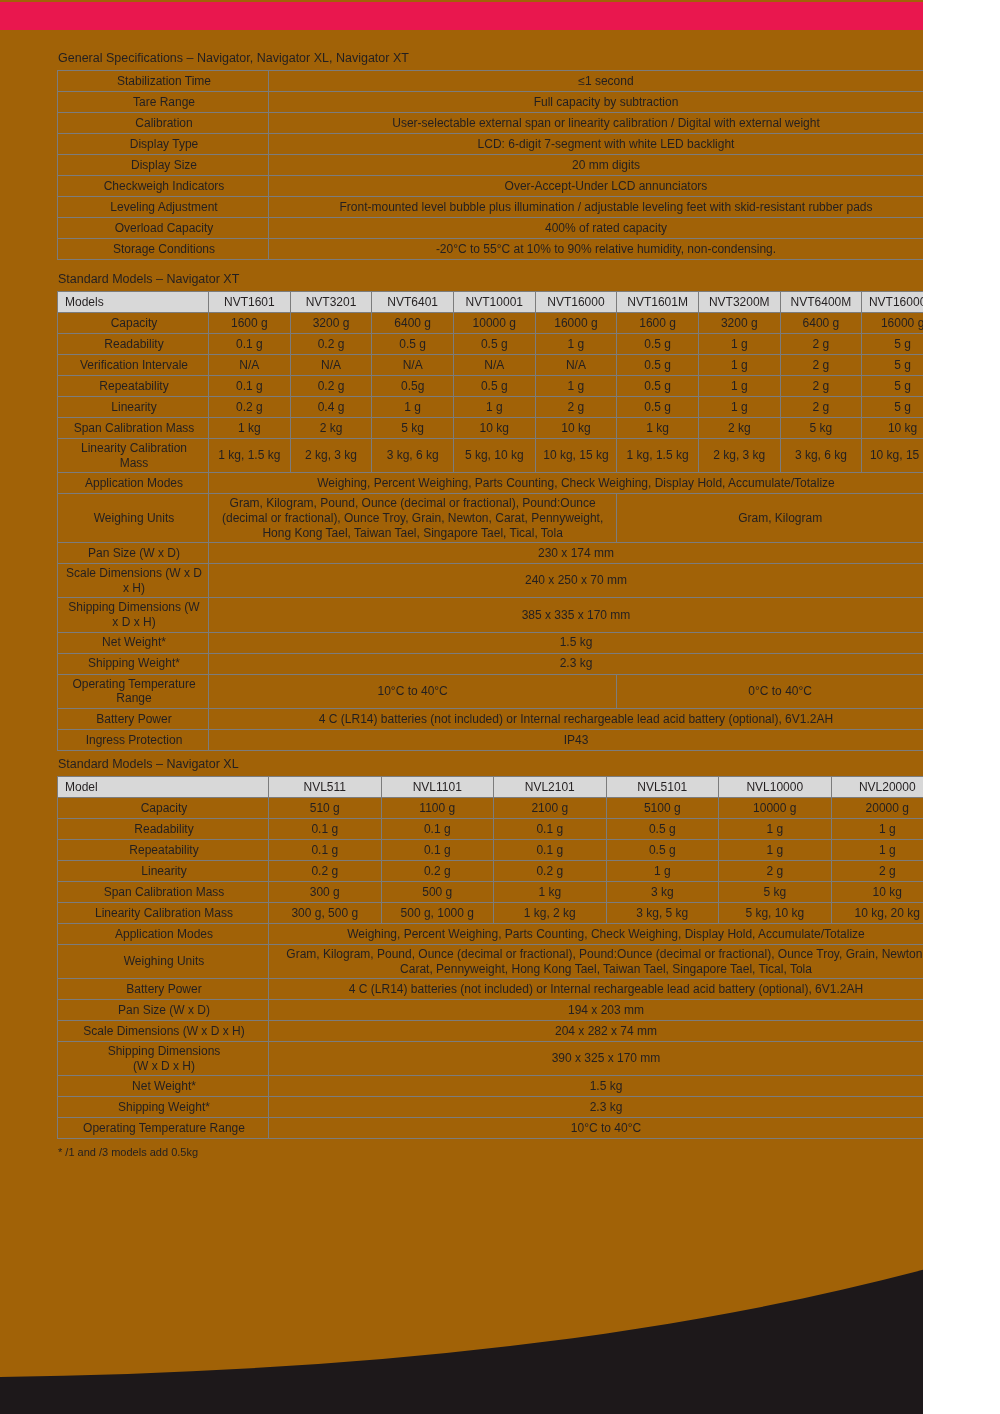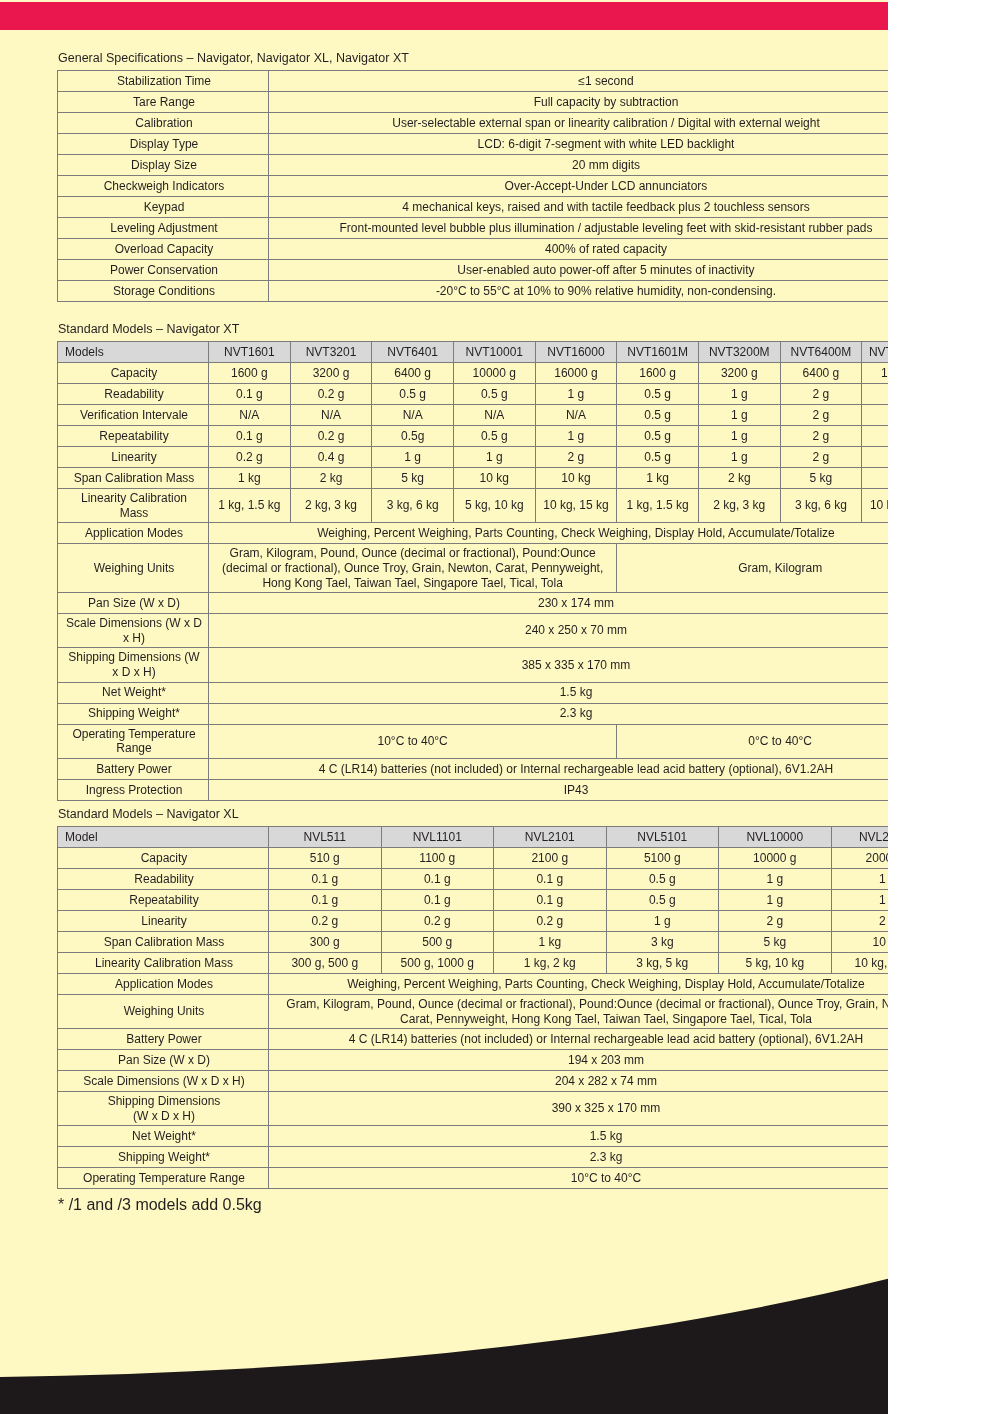--- a/index.html
+++ b/index.html
@@ -6,39 +6,40 @@
   body {
     width: 1000px; height: 1414px;
     background: #ffffff;
     font-family: "Liberation Sans", sans-serif;
     color: #231f20;
   }
   #page {
     position: relative;
     width: 888px; height: 1414px;
     overflow: hidden;
-    background: #fef9c3;
+    background: #a16207;
+    padding-left: 35px;
   }
   .top-band {
     position: absolute; left: 0; top: 2px;
     width: 1000px; height: 28px;
     background: #e9174e;
   }
   .content {
     position: absolute; left: 57px; top: 0;
     width: 887px;
   }
   .section-title {
     font-size: 12.5px;
     margin: 0 0 5px 1px;
     font-weight: normal;
     color: #231f20;
   }
   .t1-title { margin-top: 51px; }
-  .t2-title { margin-top: 20px; }
+  .t2-title { margin-top: 12px; }
   .t3-title { margin-top: 6px; }
   table {
     border-collapse: collapse;
     table-layout: fixed;
     width: 887px;
     font-size: 12px;
     color: #231f20;
   }
   td, th {
     border: 1px solid #7c7c7c;
@@ -56,21 +57,21 @@
   th.label-h { text-align: left; padding-left: 7px; }
   td.row-label {
     text-align: center;
     padding-left: 7px;
     white-space: pre-line;
   }
   #general-table td.row-label, #general-table th.label-h { width: 198px; }
   #xt-table th.label-h { width: 138px; }
   #xl-table th.label-h { width: 198px; }
   .footnote {
-    font-size: 16px;
+    font-size: 11px;
     margin: 7px 0 16px 1px;
     color: #231f20;
   }
   .bottom-wave {
     position: absolute; left: 0; top: 1244px;
     width: 1000px; height: 170px;
     pointer-events: none;
   }
 </style>
 </head>
@@ -103,34 +104,26 @@
           </tr>
           <tr>
             <td class="row-label">Display Size</td>
             <td>20 mm digits</td>
           </tr>
           <tr>
             <td class="row-label">Checkweigh Indicators</td>
             <td>Over-Accept-Under LCD annunciators</td>
           </tr>
           <tr>
-            <td class="row-label">Keypad</td>
-            <td>4 mechanical keys, raised and with tactile feedback plus 2 touchless sensors</td>
-          </tr>
-          <tr>
             <td class="row-label">Leveling Adjustment</td>
             <td>Front-mounted level bubble plus illumination / adjustable leveling feet with skid-resistant rubber pads</td>
           </tr>
           <tr>
             <td class="row-label">Overload Capacity</td>
             <td>400% of rated capacity</td>
-          </tr>
-          <tr>
-            <td class="row-label">Power Conservation</td>
-            <td>User-enabled auto power-off after 5 minutes of inactivity</td>
           </tr>
           <tr>
             <td class="row-label">Storage Conditions</td>
             <td>-20°C to 55°C at 10% to 90% relative humidity, non-condensing.</td>
           </tr>
         </tbody>
       </table>
 
     <h2 class="section-title t2-title">Standard Models – Navigator XT</h2>
     <table id="xt-table">

